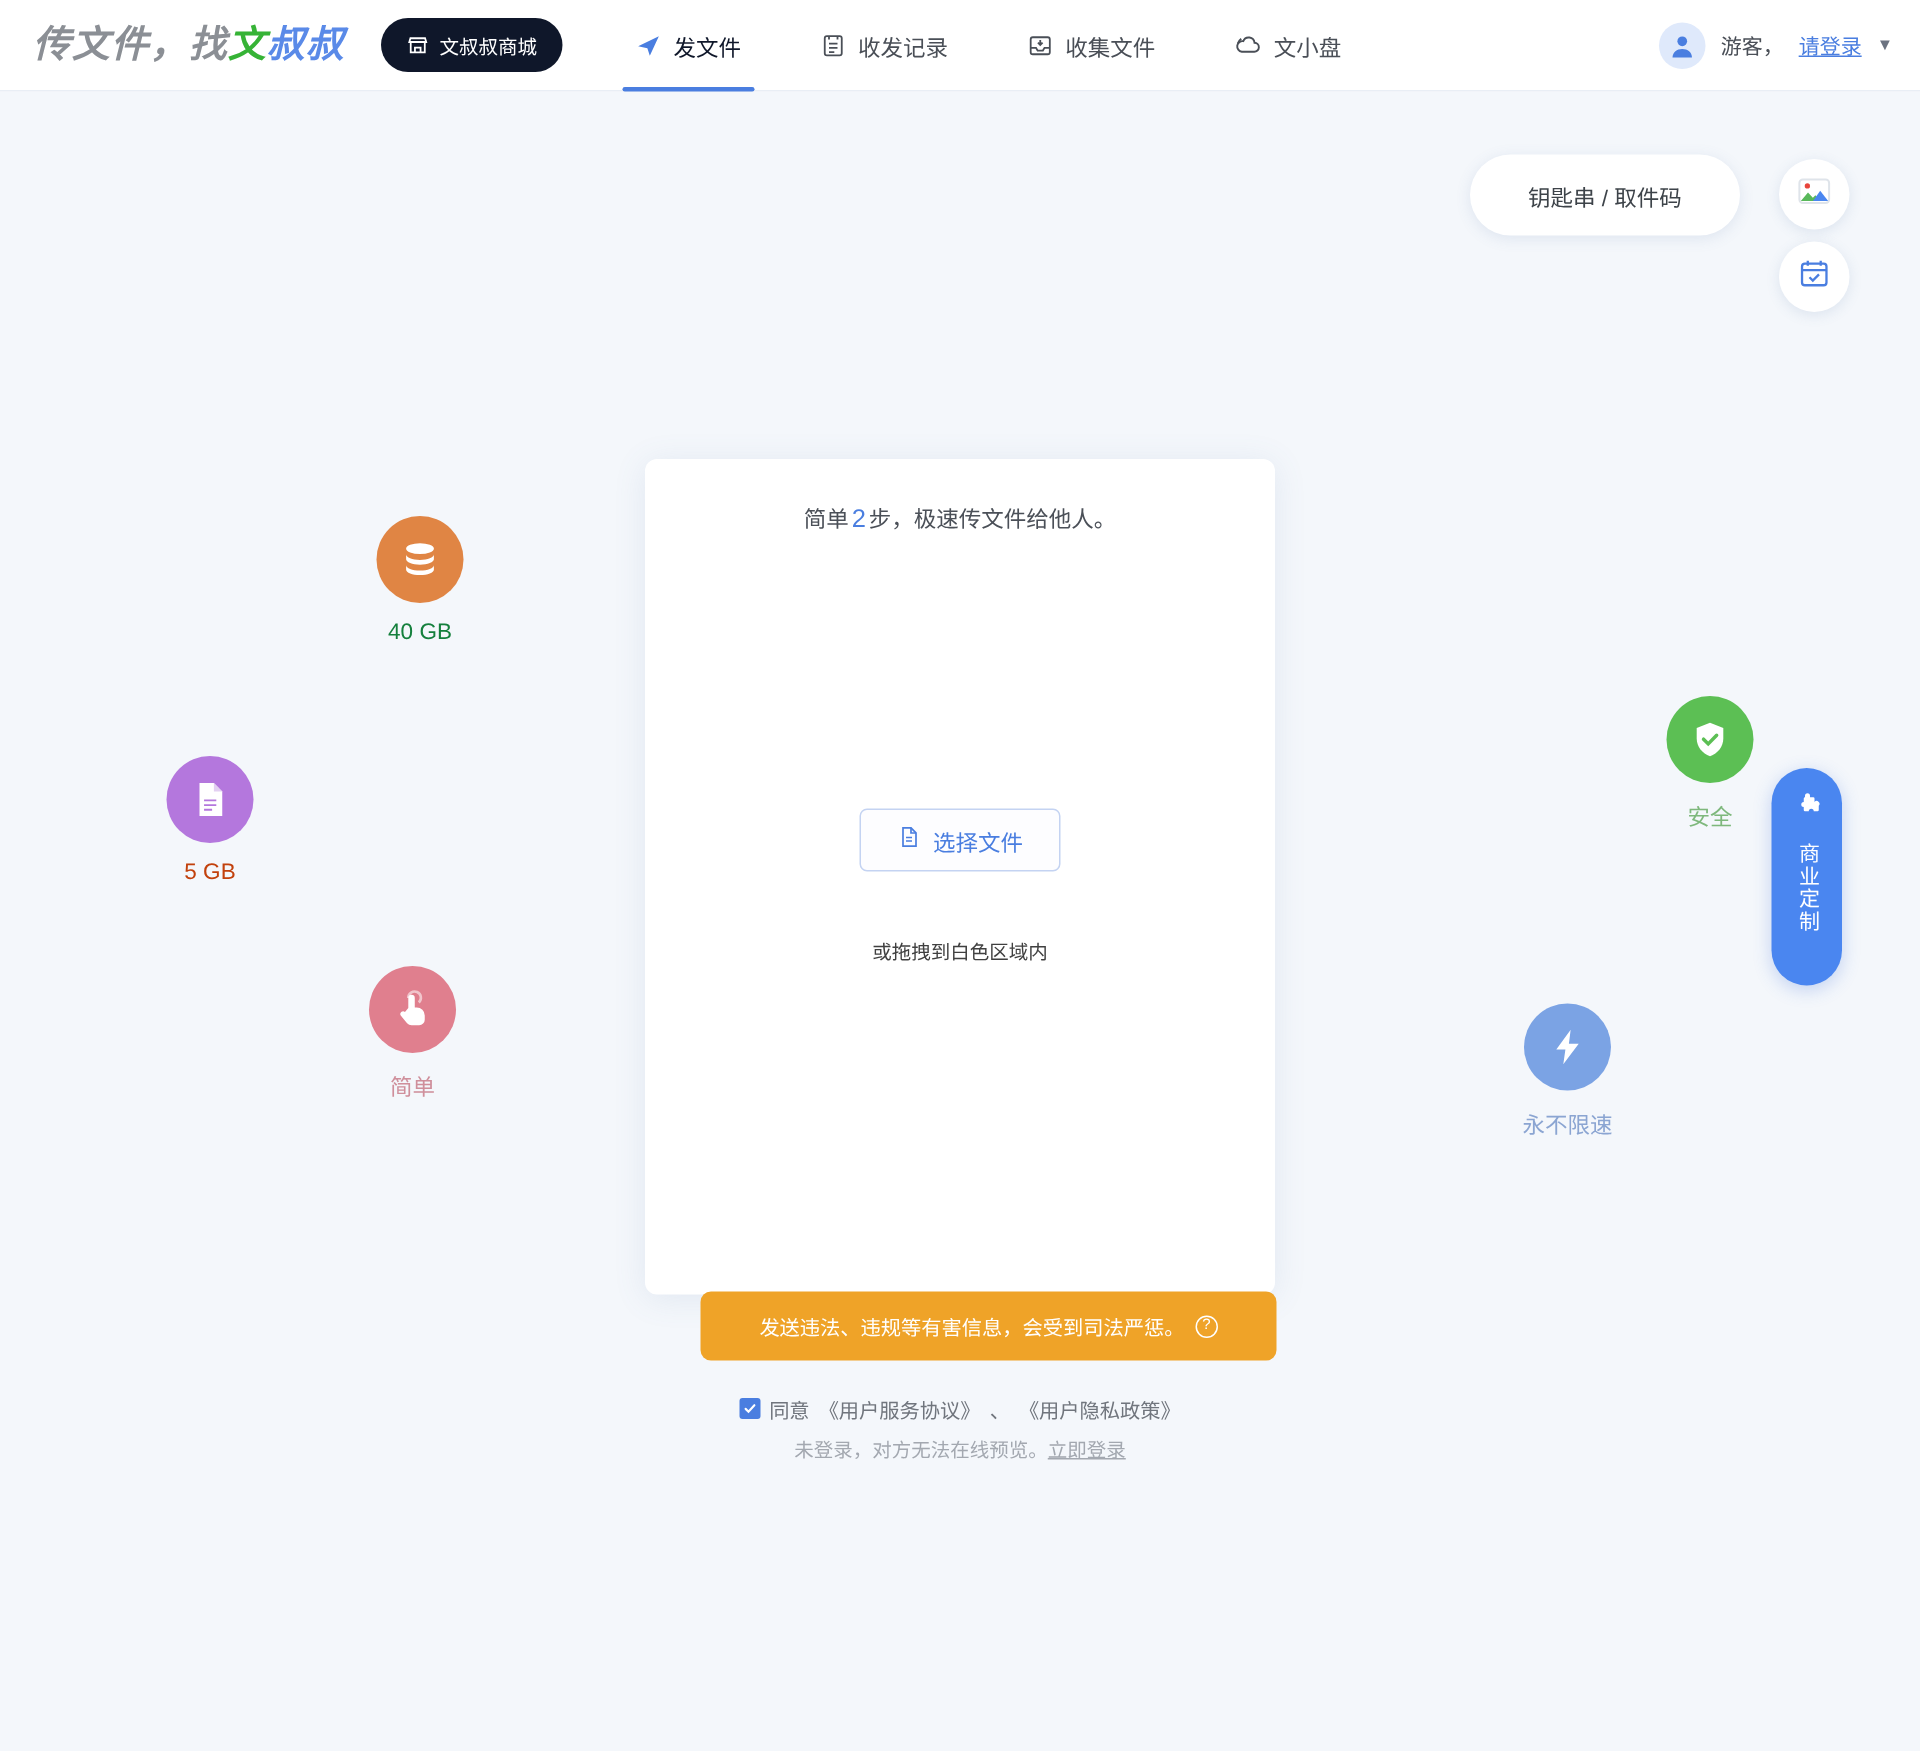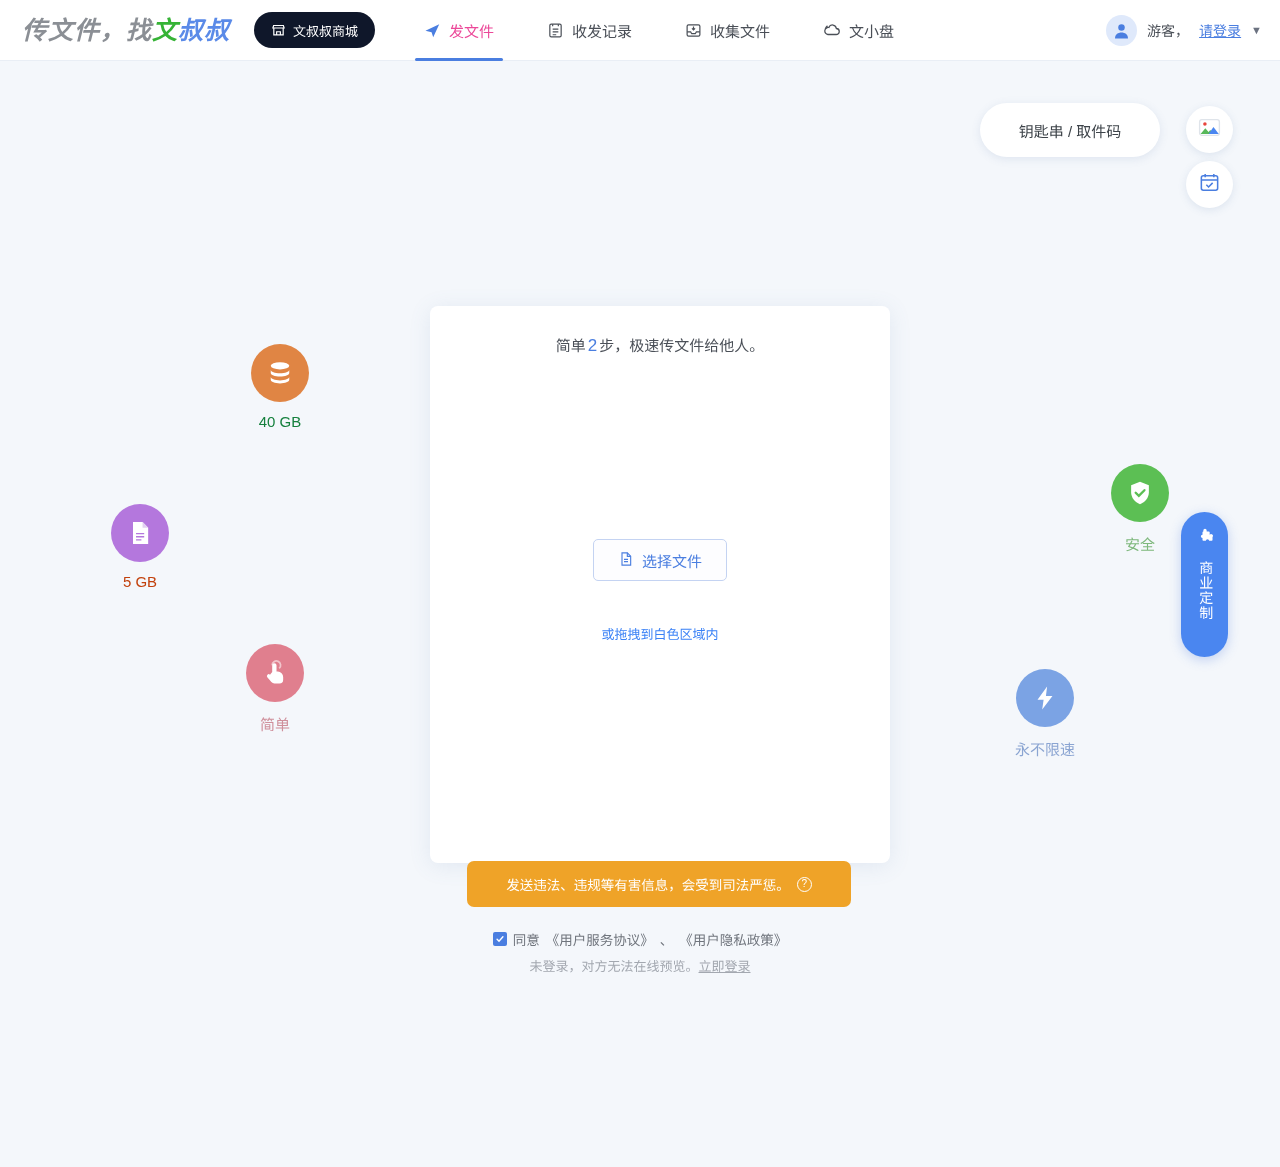--- a/index.html
+++ b/index.html
@@ -73,21 +73,21 @@
     align-items: center;
     gap: 8px;
     padding: 0 9px;
     margin-right: 35px;
     font-size: 15px;
     color: #4a4f57;
     cursor: pointer;
     white-space: nowrap;
   }
   .nav-item:last-child { margin-right: 0; }
-  .nav-item.active { color: #ec4899; }
+  .nav-item.active { color: #0f172a; }
   .nav-item.active::after {
     content: "";
     position: absolute;
     left: 0; right: 0; bottom: 0;
     height: 3px;
     background: #4a7ee0;
     border-radius: 2px;
   }
   .nav-item svg { display: block; flex: none; }
 
@@ -193,21 +193,21 @@
   .feat-safe   .circle { background: #5cbf54; }
   .feat-safe   .flabel { color: #7eb87c; }
   .feat-speed  { left: 985px; top: 669px; }
   .feat-speed  .circle { background: #7ba3e4; }
   .feat-speed  .flabel { color: #8ba5d2; }
 
   
   .card {
     position: absolute;
     left: 430px; top: 306px;
-    width: 460px; height: 557px;
+    width: 420px; height: 557px;
     background: #fff;
     border-radius: 8px;
     box-shadow: 0 3px 22px rgba(90,120,170,.12);
     z-index: 10;
   }
   .card-title {
     margin-top: 28px;
     text-align: center;
     font-size: 15px;
     color: #4b5058;
@@ -231,21 +231,21 @@
     color: #4a7ee0;
     font-size: 15px;
     cursor: pointer;
     font-family: inherit;
   }
   .drag-hint {
     position: absolute;
     top: 318px; left: 0; right: 0;
     text-align: center;
     font-size: 13px;
-    color: #3b82f6;
+    color: #404040;
   }
 
   
   .warn-bar {
     position: absolute;
     left: 467px; top: 861px;
     width: 384px; height: 46px;
     background: #efa328;
     border-radius: 7px;
     display: flex;

